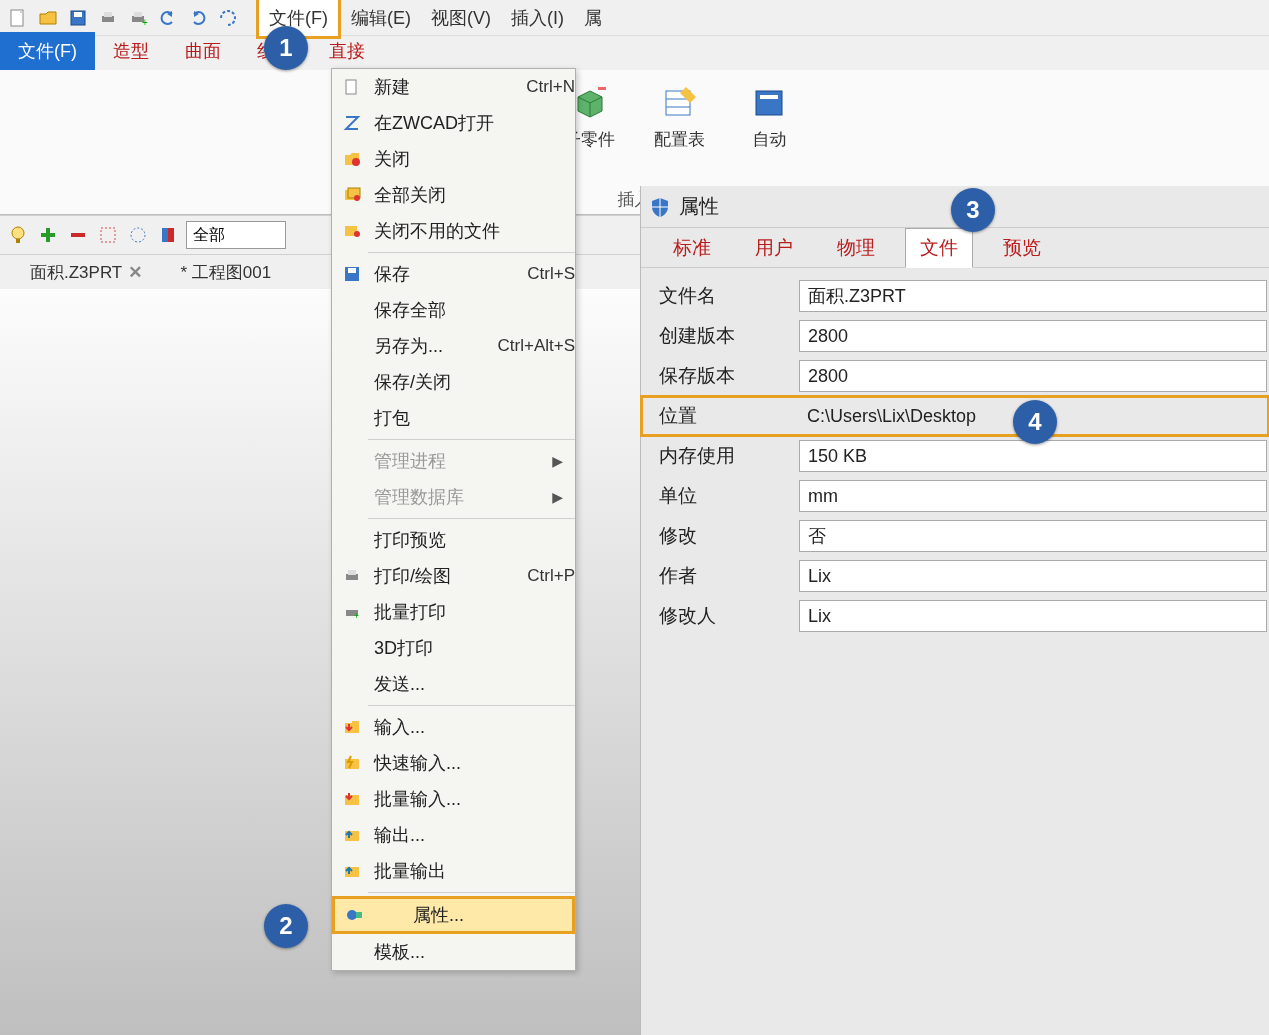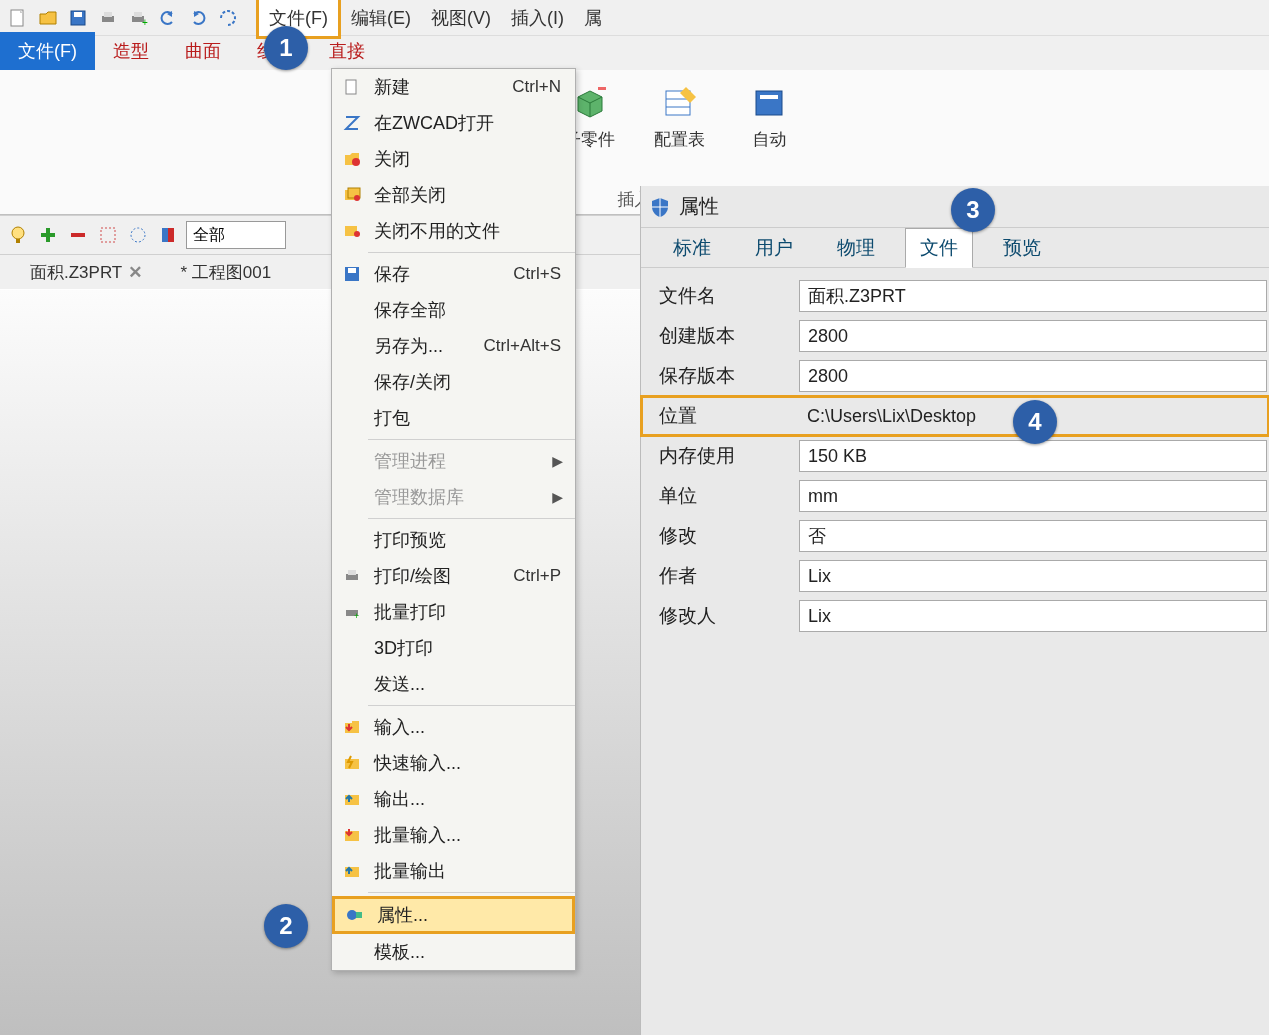--- a/index.html
+++ b/index.html
@@ -59,45 +59,45 @@
   width: 245px;
   background: #f5f5f2;
   border: 1px solid #b0b0b0;
   box-shadow: 2px 2px 6px rgba(0,0,0,0.2);
   z-index: 50;
   margin-top: 24px;
 }
 .dd-row { display: flex; align-items: center; height: 36px; padding-left: 6px; cursor: pointer; }
 .dd-row .dd-icon { width: 28px; height: 24px; margin-right: 8px; display: flex; align-items: center; justify-content: center; }
 .dd-row .dd-label { flex: 1; color: #222; font-size: 18px; }
-.dd-row .dd-short { color: #333; font-size: 17px; padding-right: 14px; }
+.dd-row .dd-short { color: #333; font-size: 17px; }
 .dd-row.disabled .dd-label { color: #999; }
 .dd-row .arrow { color: #555; padding-right: 12px; font-size: 14px; }
 .dd-sep { height: 1px; background: #d0d0d0; margin: 3px 0 3px 36px; }
-.dd-row.highlighted { background: #ffe9a8; border: 3px solid #e8a020; height: 38px; }
+.dd-row.highlighted { background: #ffe9a8; border: 3px solid #e8a020; height: 38px; gap: 36px; }
 
 
 .badge { position: absolute; width: 44px; height: 44px; border-radius: 50%; background: #2d5fa8; color: #fff; display: flex; align-items: center; justify-content: center; font-size: 24px; font-weight: 600; z-index: 80; box-shadow: 0 1px 3px rgba(0,0,0,0.4); }
 .badge.b1 { left: 264px; top: 26px; }
 .badge.b2 { left: 264px; top: 904px; }
 .badge.b3 { left: 951px; top: 188px; }
 .badge.b4 { left: 1013px; top: 400px; }
 
 
 .props-panel {
   position: absolute;
   left: 640px; top: 186px; right: 0; bottom: 0;
   background: #e9e9e9;
   border-left: 1px solid #bbb;
 }
 .props-title { height: 42px; display: flex; align-items: center; padding-left: 8px; border-bottom: 1px solid #ccc; }
 .props-title .shield { width: 22px; height: 22px; margin-right: 8px; }
 .props-title .t { font-size: 20px; color: #222; }
 .props-tabs { height: 40px; display: flex; align-items: center; padding-left: 18px; border-bottom: 1px solid #ccc; background: #e9e9e9; }
-.props-tab { padding: 6px 14px; margin-right: 16px; color: #0c4a6e; font-size: 19px; cursor: pointer; }
+.props-tab { padding: 6px 14px; margin-right: 16px; color: #b91c1c; font-size: 19px; cursor: pointer; }
 .props-tab.active { background: #fff; border: 1px solid #aaa; border-bottom: 1px solid #fff; }
 .props-body { background: #e9e9e9; padding: 8px 0; }
 .prop-row { display: flex; align-items: center; height: 40px; padding-left: 18px; }
 .prop-row .pl { width: 140px; font-size: 19px; color: #222; }
 .prop-row .pv { flex: 1; height: 32px; border: 1px solid #aaa; background: #fff; display: flex; align-items: center; padding-left: 8px; font-size: 18px; color: #222; margin-right: 2px; }
 .prop-row .pv.placeholder { color: #999; }
 .prop-row.hl { outline: 3px solid #e8a020; outline-offset: -2px; }
 .prop-row.hl .pv { border: none; background: transparent; }
 .prop-row.hl .pl { }
 .props-body .prop-row + .prop-row { margin-top: 0; }
@@ -402,33 +402,33 @@
           <path d="M2 5 L16 5 L16 15 L2 15 Z" fill="#f6c244"></path>
           <path d="M8 2 L5 8 L9 8 L6 14" fill="none" stroke="#d90" stroke-width="2"></path>
         </svg>
       </span>
     <span class="dd-label">快速输入...</span>
   </div>
   <div class="dd-row">
     <span class="dd-icon">
         <svg width="18" height="18">
           <path d="M2 5 L16 5 L16 15 L2 15 Z" fill="#f6c244"></path>
+          <path d="M6 3 L6 9 M3 6 L6 9 L9 6" fill="none" stroke="#d33" stroke-width="2"></path>
+        </svg>
+      </span>
+    <span class="dd-label">批量输入...</span>
+  </div>
+  <div class="dd-row">
+    <span class="dd-icon">
+        <svg width="18" height="18">
+          <path d="M2 5 L16 5 L16 15 L2 15 Z" fill="#f6c244"></path>
           <path d="M6 12 L6 6 M3 9 L6 6 L9 9" fill="none" stroke="#27a" stroke-width="2"></path>
         </svg>
       </span>
     <span class="dd-label">输出...</span>
-  </div>
-  <div class="dd-row">
-    <span class="dd-icon">
-        <svg width="18" height="18">
-          <path d="M2 5 L16 5 L16 15 L2 15 Z" fill="#f6c244"></path>
-          <path d="M6 3 L6 9 M3 6 L6 9 L9 6" fill="none" stroke="#d33" stroke-width="2"></path>
-        </svg>
-      </span>
-    <span class="dd-label">批量输入...</span>
   </div>
   <div class="dd-row">
     <span class="dd-icon">
         <svg width="18" height="18">
           <path d="M2 5 L16 5 L16 15 L2 15 Z" fill="#f6c244"></path>
           <path d="M6 12 L6 6 M3 9 L6 6 L9 9" fill="none" stroke="#27a" stroke-width="2"></path>
         </svg>
       </span>
     <span class="dd-label">批量输出</span>
   </div>

